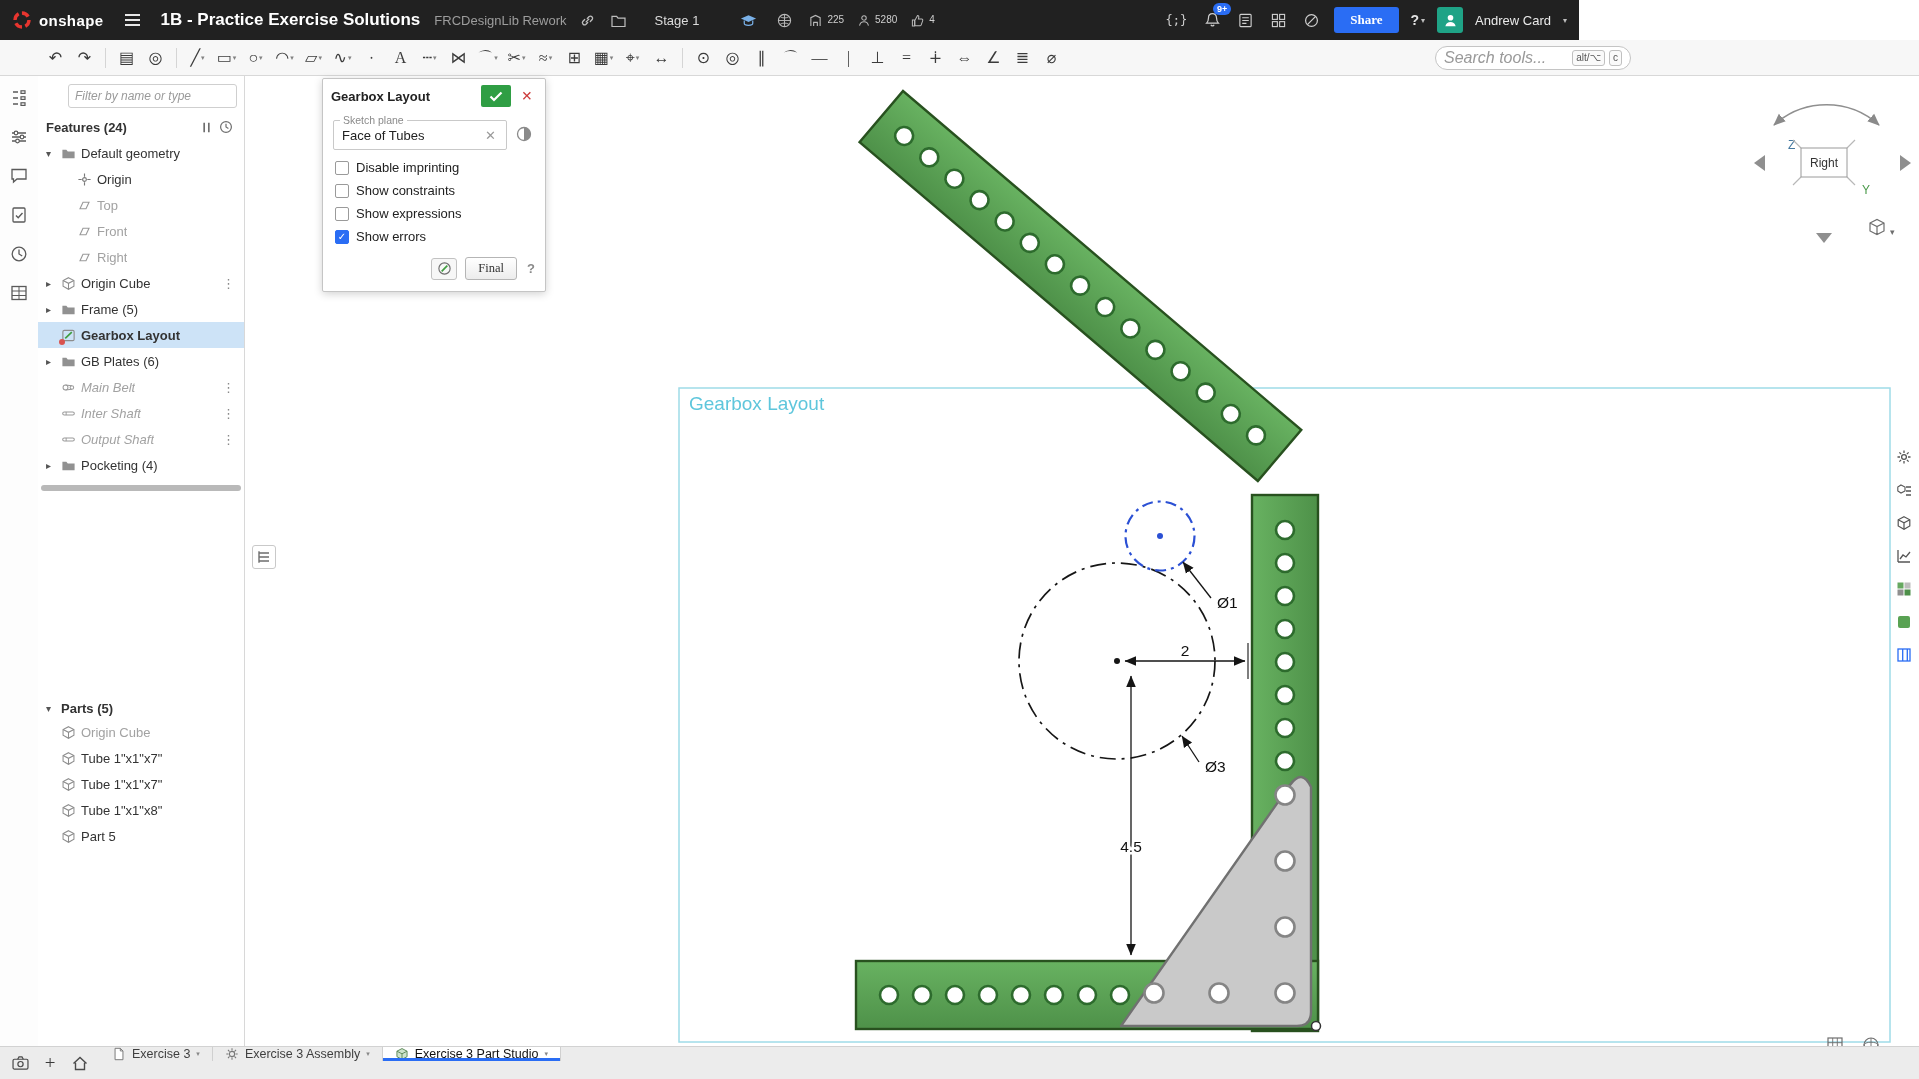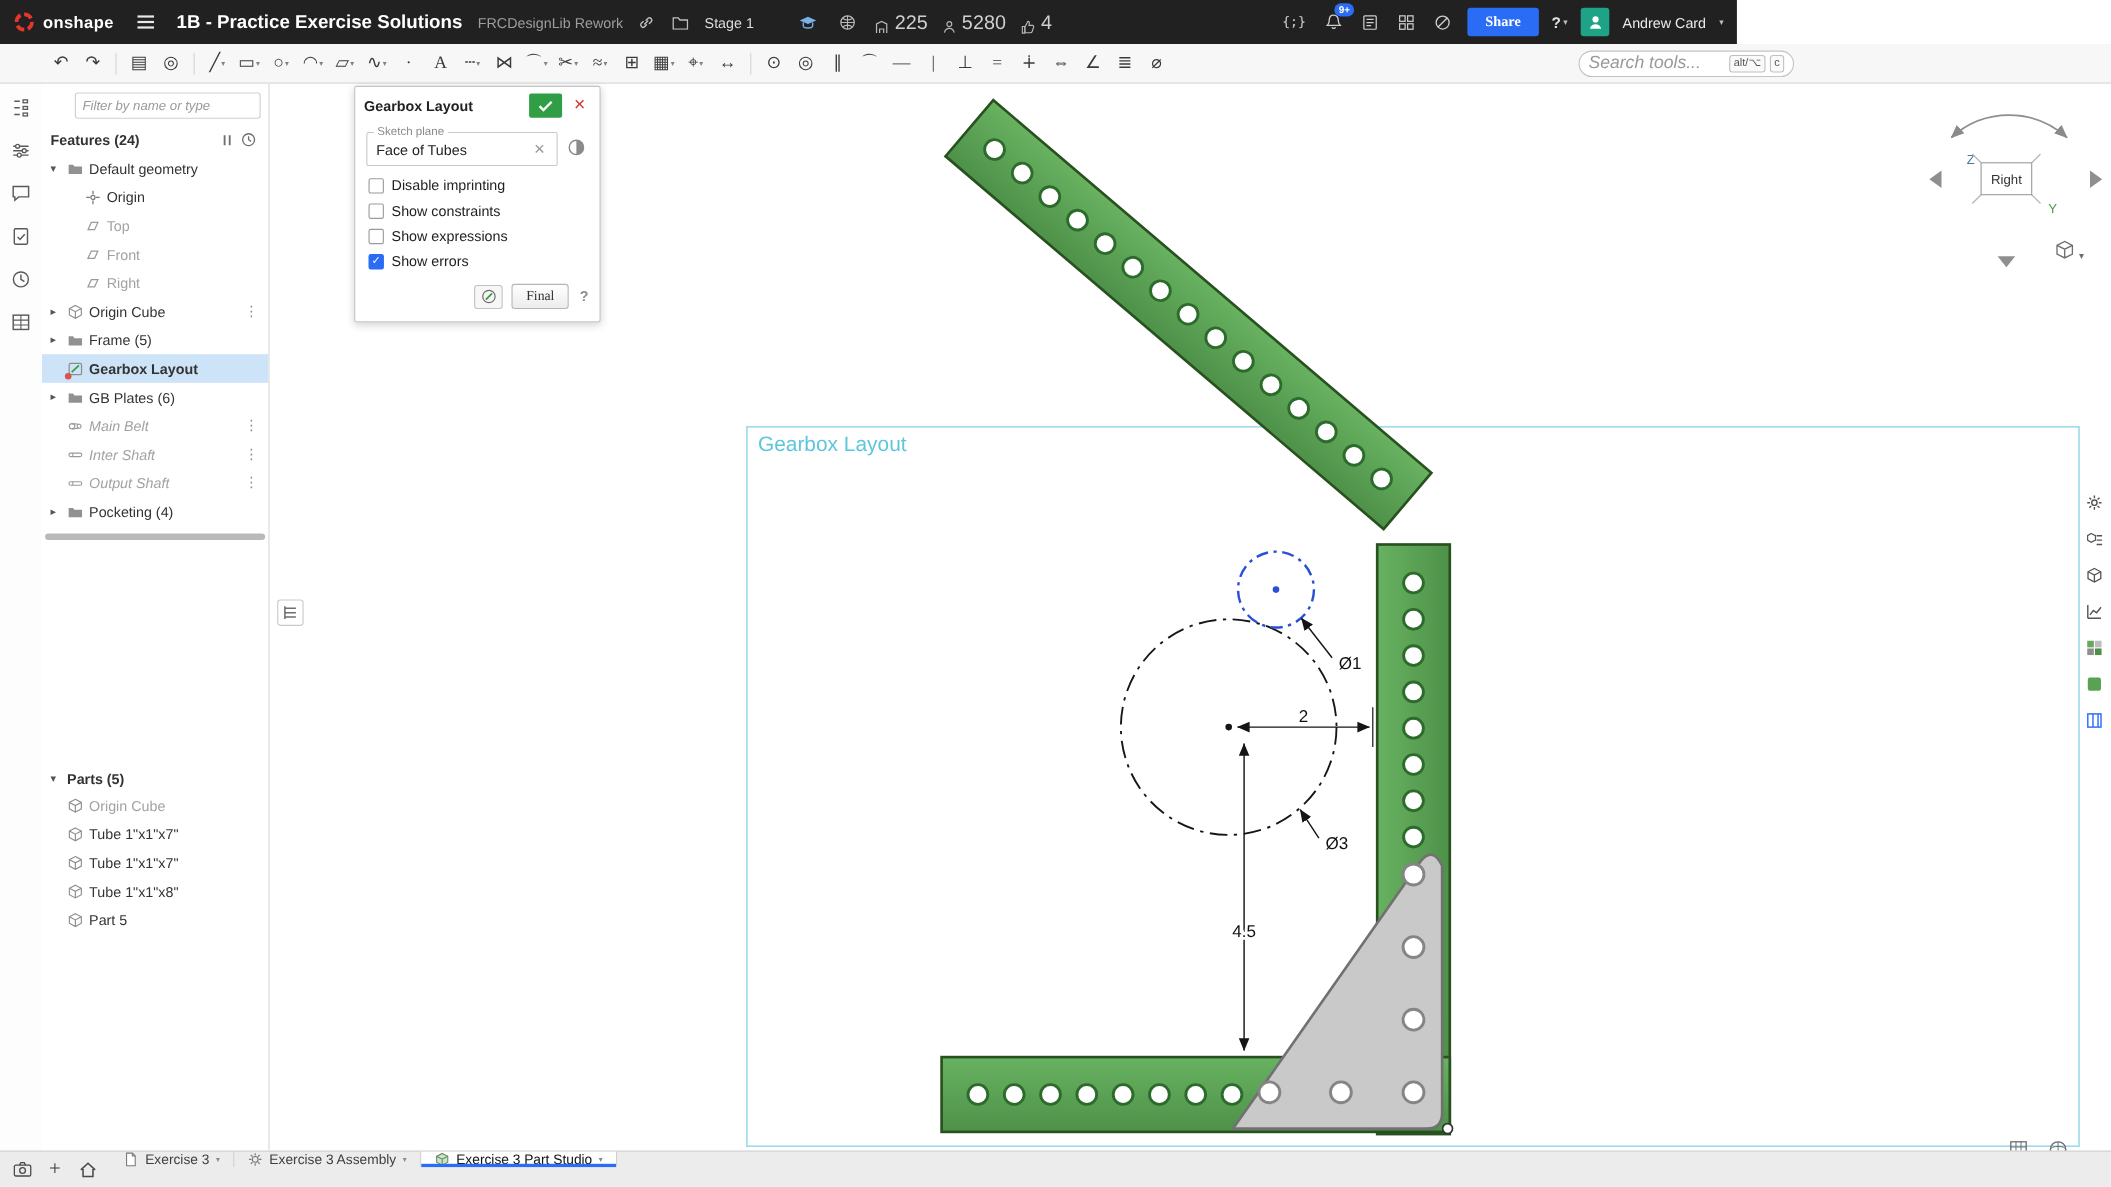--- a/index.html
+++ b/index.html
@@ -11,23 +11,23 @@
   .topbar{position:absolute;left:0;top:0;width:1579px;height:40px;background:#212121;
     display:flex;align-items:center;padding:0 12px;gap:10px;color:#fff;z-index:50}
   .brand{display:flex;align-items:center;gap:7px}
   .brandtext{font-size:15px;font-weight:700;letter-spacing:.4px;color:#fff}
   .hamb{margin-left:8px;display:flex;flex-direction:column;gap:3px;padding:4px}
   .hamb i{display:block;width:15px;height:2px;background:#e8e8e8}
   .doctitle{font-size:17px;font-weight:700;margin-left:6px;white-space:nowrap}
   .docsub{font-size:13px;color:#9d9d9d;margin-left:4px;white-space:nowrap}
   .tb-ic{display:inline-flex;align-items:center;justify-content:center;padding:3px}
   .tb-ic svg{display:block}
-  .loc{font-size:13px;color:#dcdcdc;margin-left:2px}
+  .loc{font-size:13px;color:#dcdcdc;margin-left:16px}
   .stats{display:flex;align-items:center;gap:14px;margin-left:28px}
-  .stat{display:flex;align-items:flex-end;gap:5px;font-size:18px;color:#cfcfcf}
+  .stat{display:flex;align-items:flex-start;gap:5px;font-size:10px;color:#cfcfcf}
   .tb-right{margin-left:auto;display:flex;align-items:center;gap:12px}
   .bellwrap{position:relative}
   .badge{position:absolute;top:-6px;right:-8px;background:#2a6df4;color:#fff;border-radius:8px;
     font-size:9px;font-weight:700;padding:1px 4px}
   .sharebtn{background:#2a6df4;color:#fff;font-size:13px;font-weight:600;border-radius:3px;
     padding:5px 16px}
   .helpq{color:#e3e3e3;font-weight:700;font-size:14px;display:flex;align-items:center;gap:2px}
   .avatar{width:26px;height:26px;border-radius:3px;background:#1fa386;display:flex;
     align-items:center;justify-content:center}
   .uname{font-size:13px;color:#eaeaea}
@@ -85,21 +85,21 @@
 
   
   .dialog{position:absolute;left:322px;top:78px;width:224px;background:#fff;border:1px solid #c5c5c5;
     box-shadow:0 2px 8px rgba(0,0,0,.18);z-index:60;border-radius:2px}
   .dlghead{display:flex;align-items:center;padding:6px 8px;gap:6px}
   .dlgtitle{flex:1;font-size:13px;font-weight:700;color:#222}
   .okbtn{width:30px;height:22px;background:#2f9e44;border-radius:2px;display:flex;align-items:center;justify-content:center}
   .closebtn{width:20px;height:22px;color:#cc3b3b;font-size:19px;font-weight:700;line-height:20px}
   .planerow{display:flex;align-items:flex-start;gap:6px;margin:7px 10px 6px 10px}
   .planebox{flex:1;border:1px solid #c9c9c9;border-radius:2px;position:relative;padding:7px 8px 6px 8px;
-    display:flex;align-items:flex-end}
+    display:flex;align-items:flex-start}
   .planelabel{position:absolute;top:-7px;left:6px;background:#fff;font-size:10.5px;color:#8a8a8a;padding:0 3px}
   .planeval{flex:1;font-size:13px;color:#222}
   .clearx{color:#999;font-size:13px;padding:0 2px}
   .optrow{display:flex;align-items:center;gap:7px;height:23px;margin:0 12px;font-size:13px;color:#222;cursor:pointer}
   .cb{width:14px;height:14px;border:1px solid #9a9a9a;border-radius:2px;background:#fff;flex:none;
     display:flex;align-items:center;justify-content:center;font-size:10px;color:#fff;line-height:1}
   .cb.on{background:#2a6df4;border-color:#2a6df4}
   .dlgfoot{display:flex;align-items:center;gap:8px;padding:9px 10px 11px 10px}
   .dlgfoot .sp{flex:1}
   .sketchbtn{width:26px;height:22px;border:1px solid #c2c2c2;border-radius:3px;background:#f7f7f7;

